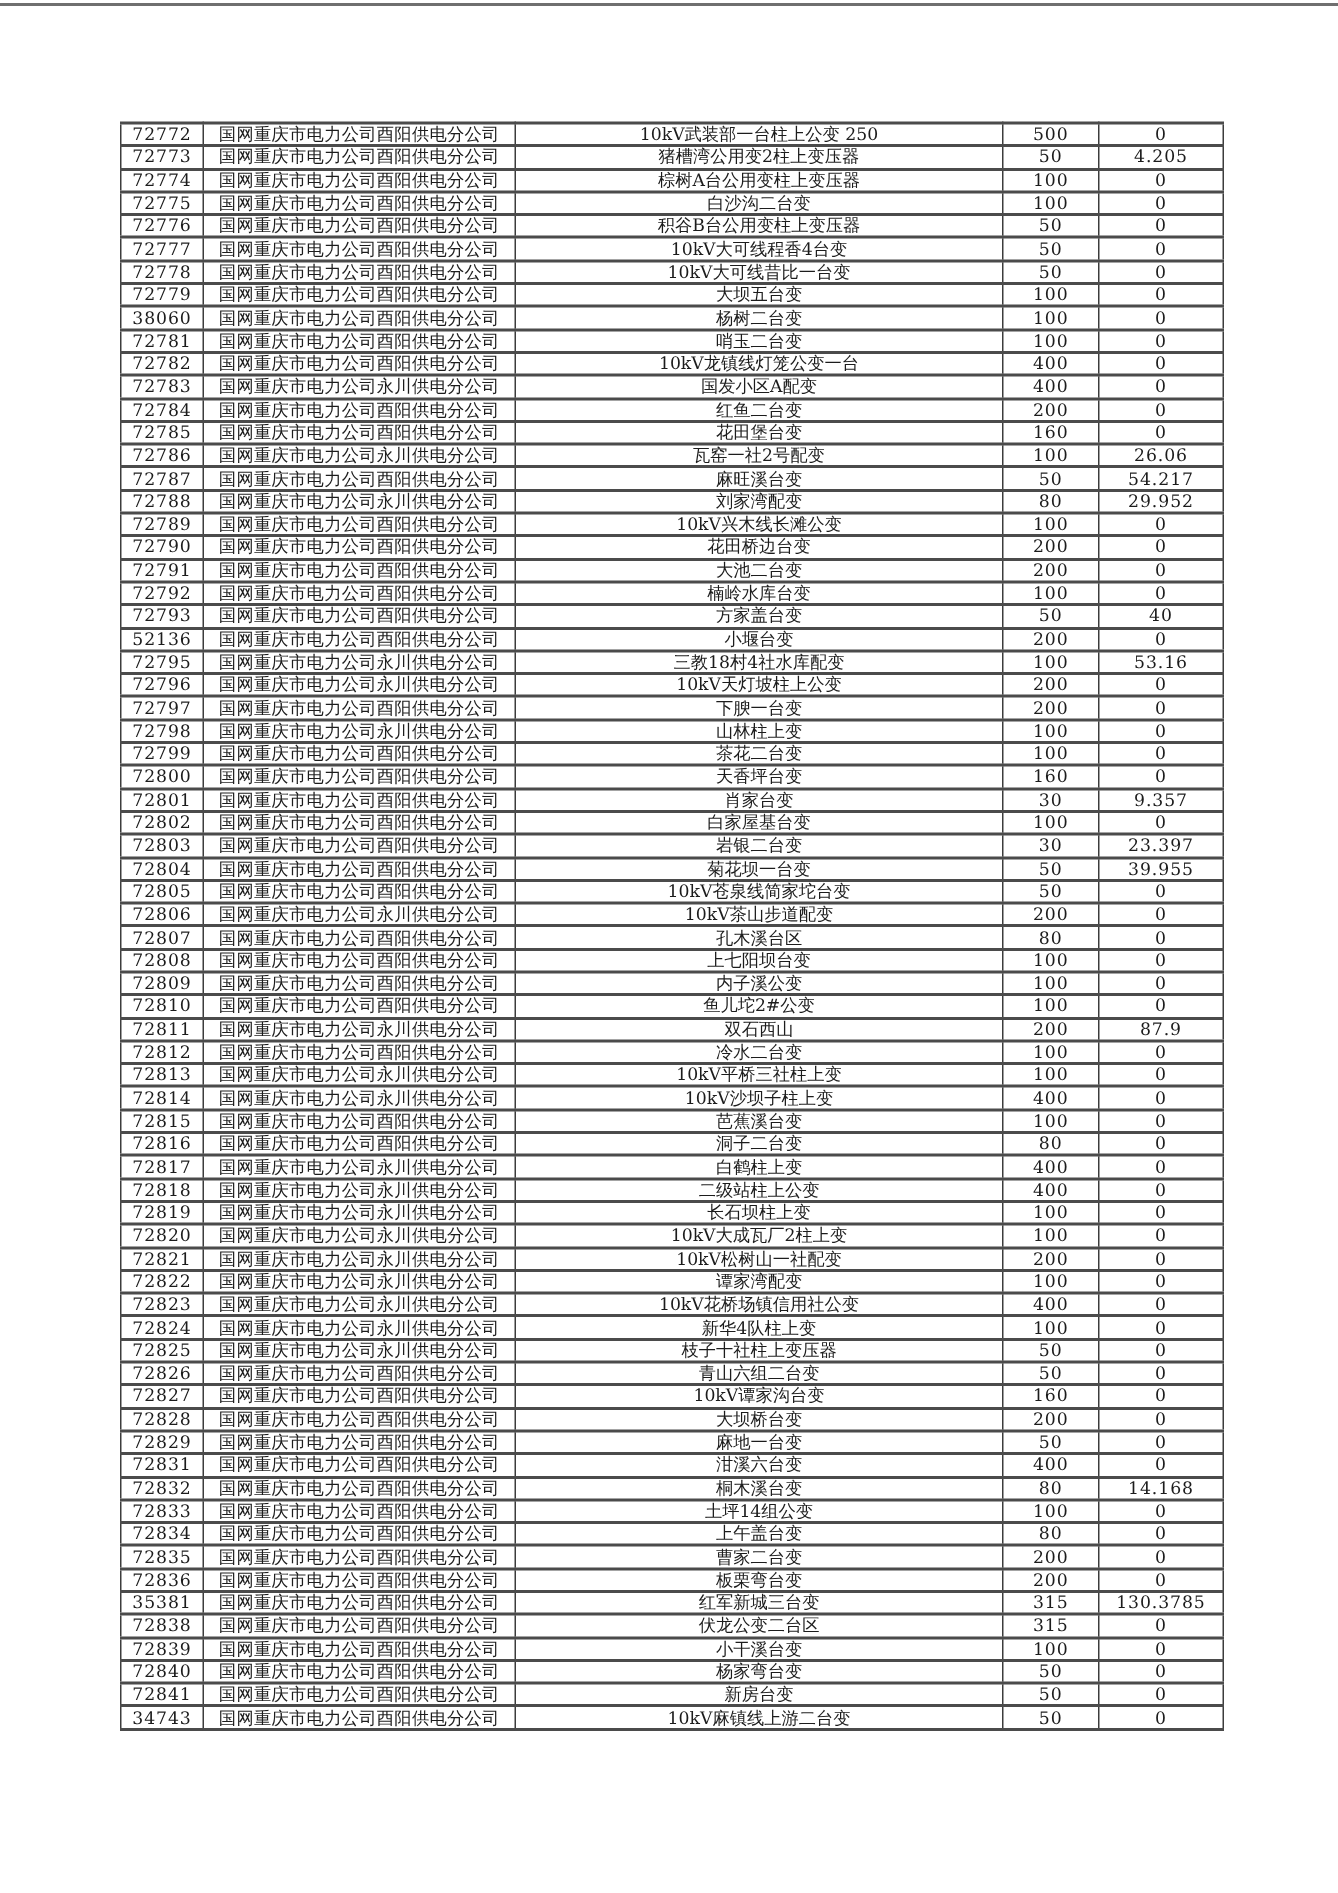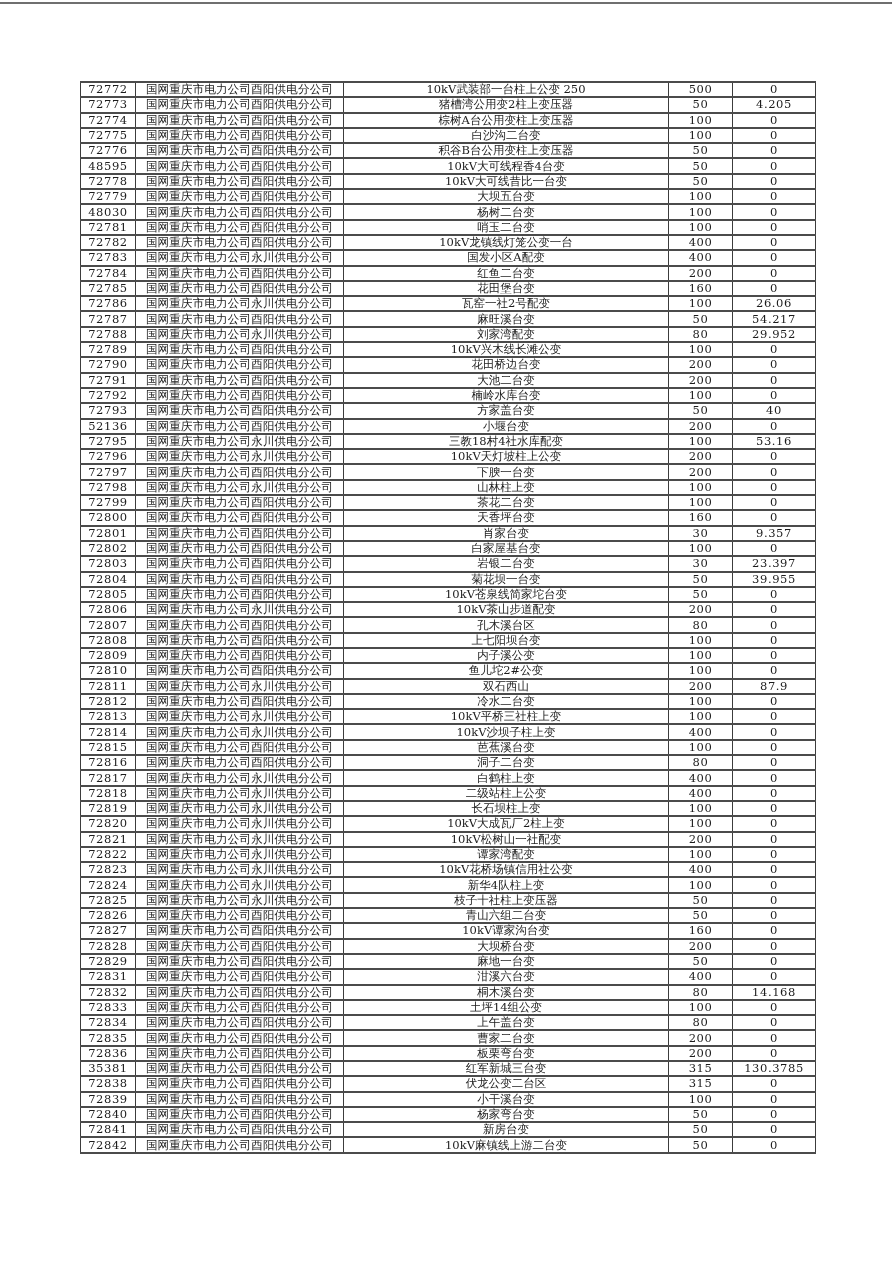--- a/index.html
+++ b/index.html
@@ -98,42 +98,42 @@
         <td class="col-value">0</td>
       </tr>
       <tr>
         <td class="col-id">72776</td>
         <td class="col-company">国网重庆市电力公司酉阳供电分公司</td>
         <td class="col-name">积谷B台公用变柱上变压器</td>
         <td class="col-capacity">50</td>
         <td class="col-value">0</td>
       </tr>
       <tr>
-        <td class="col-id">48595</td>
+        <td class="col-id">72777</td>
         <td class="col-company">国网重庆市电力公司酉阳供电分公司</td>
         <td class="col-name">10kV大可线程香4台变</td>
         <td class="col-capacity">50</td>
         <td class="col-value">0</td>
       </tr>
       <tr>
         <td class="col-id">72778</td>
         <td class="col-company">国网重庆市电力公司酉阳供电分公司</td>
         <td class="col-name">10kV大可线昔比一台变</td>
         <td class="col-capacity">50</td>
         <td class="col-value">0</td>
       </tr>
       <tr>
         <td class="col-id">72779</td>
         <td class="col-company">国网重庆市电力公司酉阳供电分公司</td>
         <td class="col-name">大坝五台变</td>
         <td class="col-capacity">100</td>
         <td class="col-value">0</td>
       </tr>
       <tr>
-        <td class="col-id">48030</td>
+        <td class="col-id">38060</td>
         <td class="col-company">国网重庆市电力公司酉阳供电分公司</td>
         <td class="col-name">杨树二台变</td>
         <td class="col-capacity">100</td>
         <td class="col-value">0</td>
       </tr>
       <tr>
         <td class="col-id">72781</td>
         <td class="col-company">国网重庆市电力公司酉阳供电分公司</td>
         <td class="col-name">哨玉二台变</td>
         <td class="col-capacity">100</td>
@@ -546,20 +546,20 @@
         <td class="col-value">0</td>
       </tr>
       <tr>
         <td class="col-id">72841</td>
         <td class="col-company">国网重庆市电力公司酉阳供电分公司</td>
         <td class="col-name">新房台变</td>
         <td class="col-capacity">50</td>
         <td class="col-value">0</td>
       </tr>
       <tr>
-        <td class="col-id">72842</td>
+        <td class="col-id">34743</td>
         <td class="col-company">国网重庆市电力公司酉阳供电分公司</td>
         <td class="col-name">10kV麻镇线上游二台变</td>
         <td class="col-capacity">50</td>
         <td class="col-value">0</td>
       </tr>
     </tbody>
 </table>
 
 </body></html>

